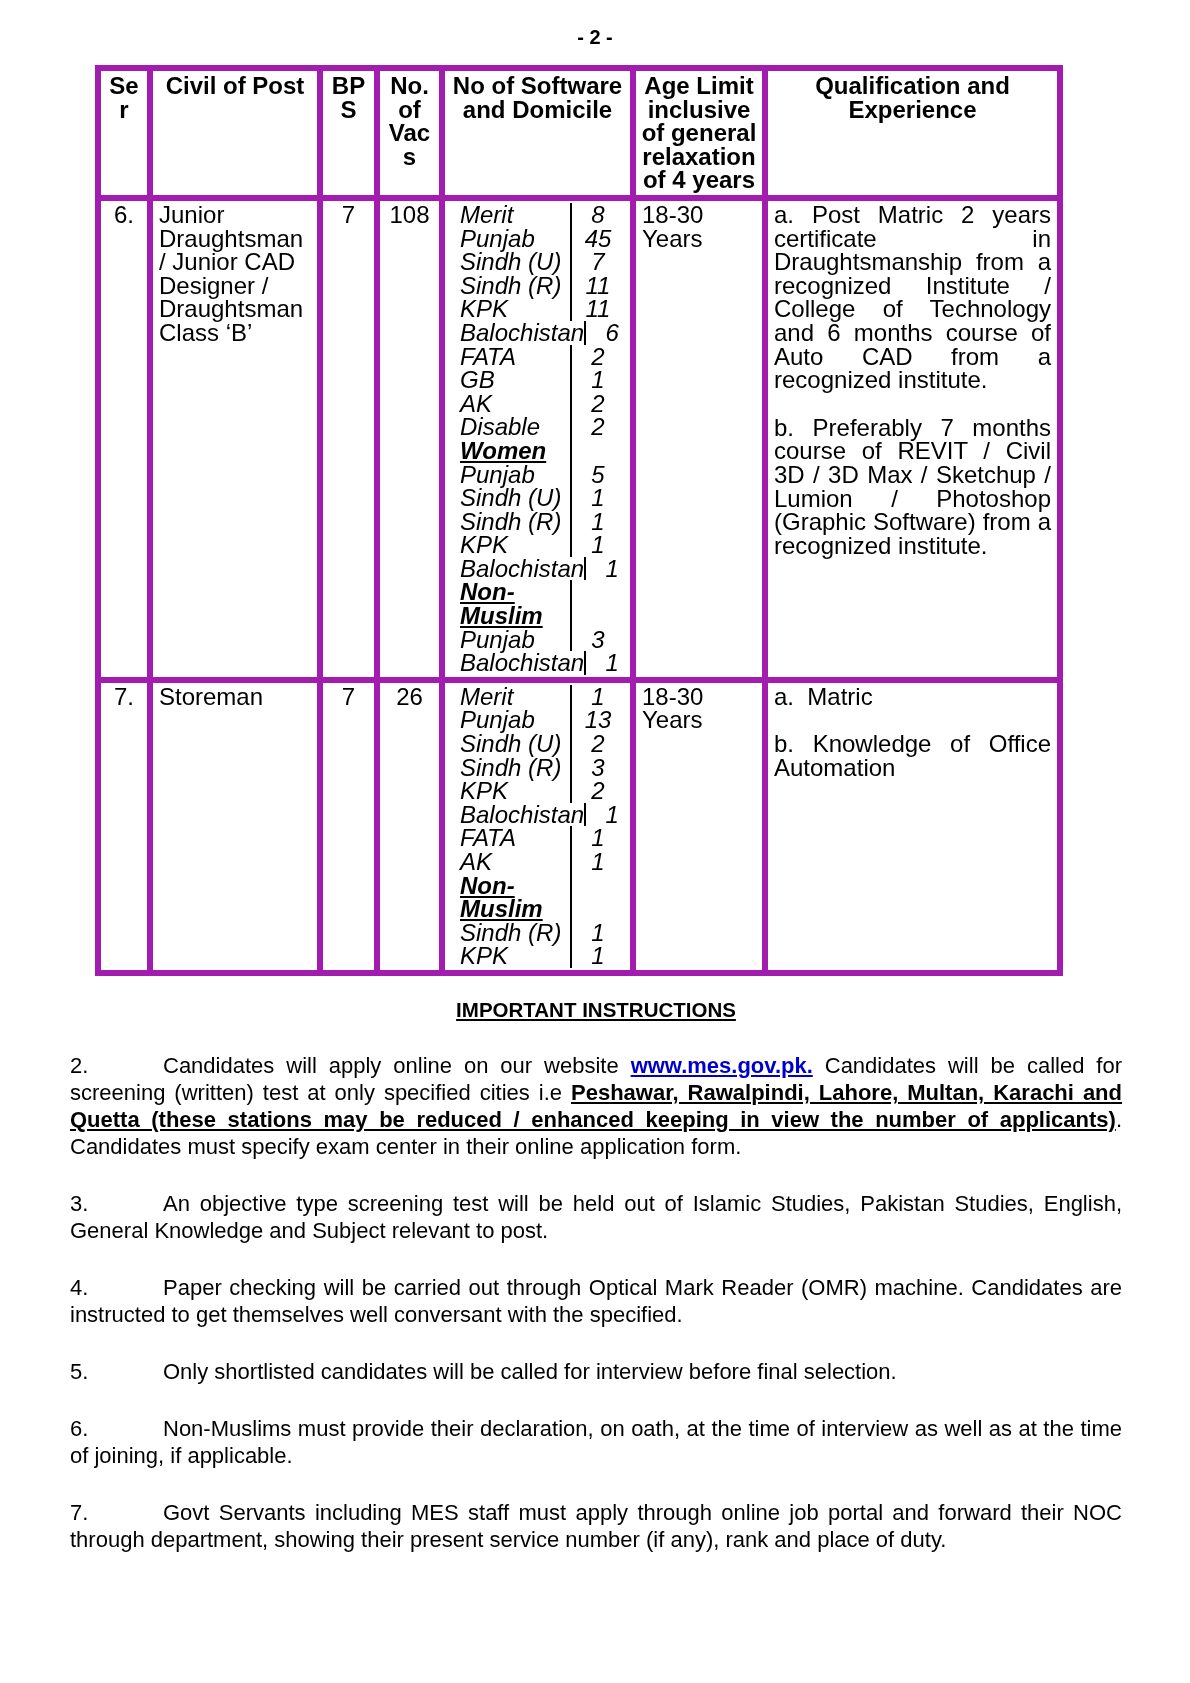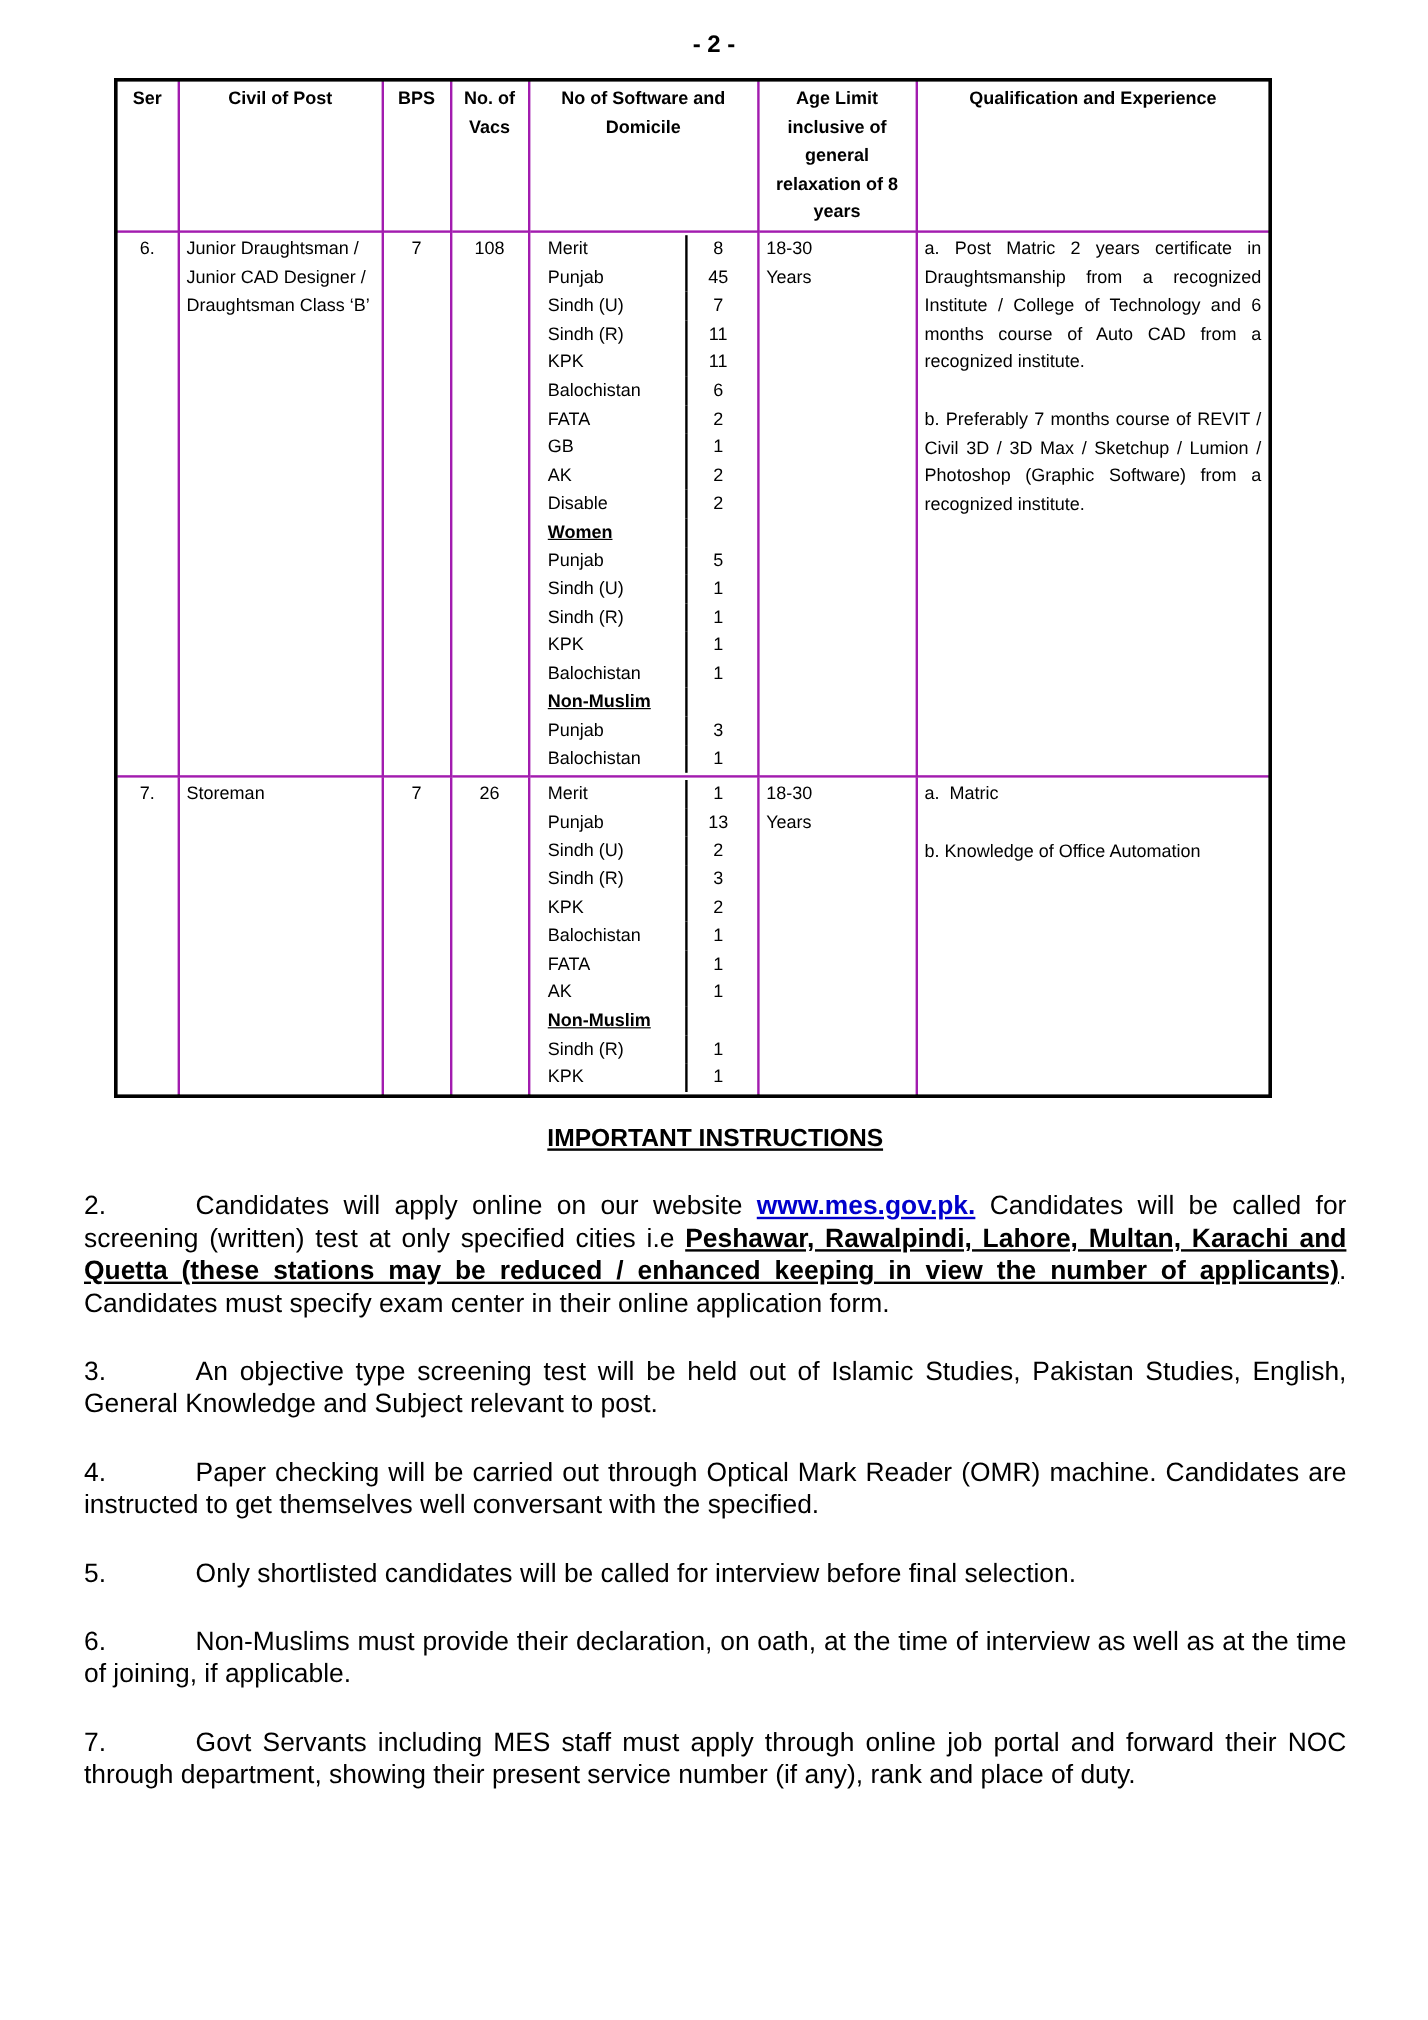--- a/index.html
+++ b/index.html
@@ -20,38 +20,38 @@
   }
   
   table.vtable {
     border-collapse: collapse;
     table-layout: fixed;
     width: 962px;
     margin: 16px 0 0 95px;
     border: 3px solid #000;
   }
   table.vtable th, table.vtable td {
-    border: 2px solid #a21caf;
+    border: 6px solid #a21caf;
     vertical-align: top;
-    font-size: 15px;
+    font-size: 24px;
     line-height: 23.6px;
     padding: 2px 6px;
     word-wrap: break-word;
     margin-top: 30px;
   }
   table.vtable th {
     font-weight: bold;
     text-align: center;
     padding: 3px 4px;
   }
   td.c-ser  { text-align: center; }
   td.c-bps  { text-align: center; }
   td.c-vacs { text-align: center; }
   td.c-name { padding-left: 9px; }
-  td.c-dom  { padding: 0; }
+  td.c-dom  { padding: 0; font-style: italic; }
   td.c-age  { white-space: pre-line; padding-left: 8px; }
   td.c-qual { text-align: justify; padding: 2px 9px; }
   .qual-p { margin: 0 0 24px 0; }
   .qual-p:last-child { margin-bottom: 0; }
 
   .dom-grid { display: flex; flex-direction: column; height: 100%; }
   .dom-line { display: flex; }
   .dom-line.filler { flex: 1; }
   .dom-label { flex: 1; padding-left: 9px; }
   .dom-label.section { font-weight: bold; text-decoration: underline; }
@@ -98,21 +98,21 @@
       <col style="width:132px">
       <col style="width:295px">
     </colgroup>
     <thead>
       <tr>
           <th>Ser</th>
           <th>Civil of Post</th>
           <th>BPS</th>
           <th>No. of Vacs</th>
           <th>No of Software and Domicile</th>
-          <th>Age Limit inclusive of general relaxation of 8 years</th>
+          <th>Age Limit inclusive of general relaxation of 4 years</th>
           <th>Qualification and Experience</th>
         </tr>
     </thead>
     <tbody>
         <tr>
           <td class="c-ser">6.</td>
           <td class="c-name">Junior Draughtsman / Junior CAD Designer / Draughtsman Class ‘B’</td>
           <td class="c-bps">7</td>
           <td class="c-vacs">108</td>
           <td class="c-dom">

